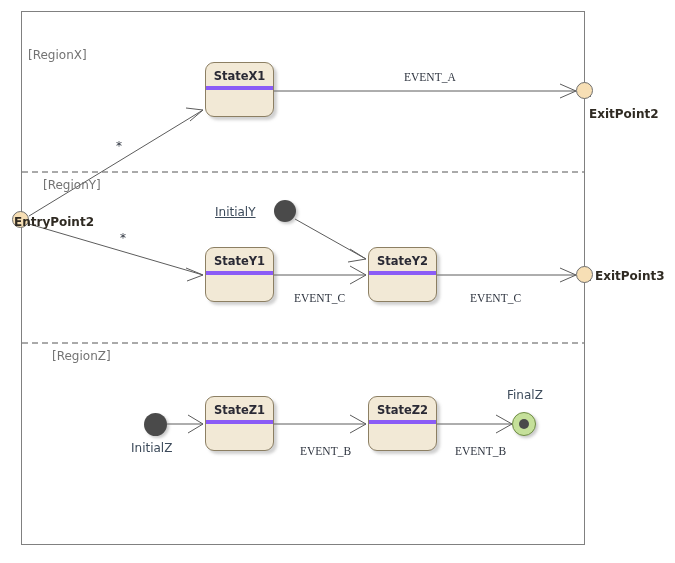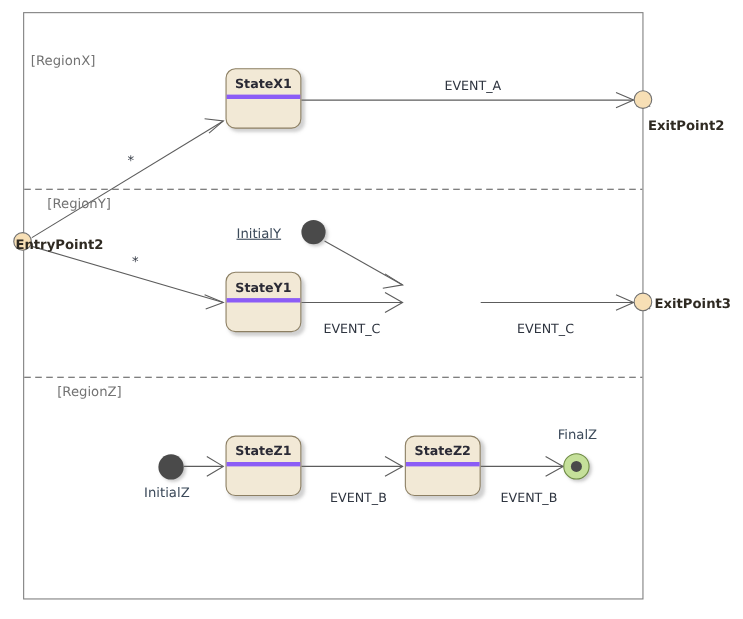--- a/index.html
+++ b/index.html
@@ -133,20 +133,21 @@
     font-weight: bold;
     color: #2f2a22;
   }
 
   
   .edge-label {
     position: absolute;
     font-size: 11.5px;
     color: #2f3540;
     white-space: nowrap;
+    font-family: Liberation Serif, serif;
   }
   .mult-label {
     position: absolute;
     font-size: 12px;
     color: #2f3540;
     white-space: nowrap;
   }
 </style>
 </head>
 <body>
@@ -218,20 +219,23 @@
 
   <div class="region-label" style="left:28px; top:48px;">[RegionX]</div>
   <div class="region-label" style="left:43px; top:178px;">[RegionY]</div>
   <div class="region-label" style="left:28px; top:349px;margin-left:24px;">[RegionZ]</div>
 
   <div class="state" style="left:205px; top:62px;">
     <div class="state-name">StateX1</div>
   </div>
   <div class="state" style="left:205px; top:247px;">
     <div class="state-name">StateY1</div>
+  </div>
+  <div class="state" style="left:368px; top:247px;">
+    <div class="state-name">StateY2</div>
   </div>
   <div class="state" style="left:205px; top:396px;">
     <div class="state-name">StateZ1</div>
   </div>
   <div class="state" style="left:368px; top:396px;">
     <div class="state-name">StateZ2</div>
   </div>
 
   <div class="node node-entrypoint" style="left:12px; top:211px; width:17px; height:17px;"></div>
   <div class="node-label bold" style="left:14px; top:215px;">EntryPoint2</div>

